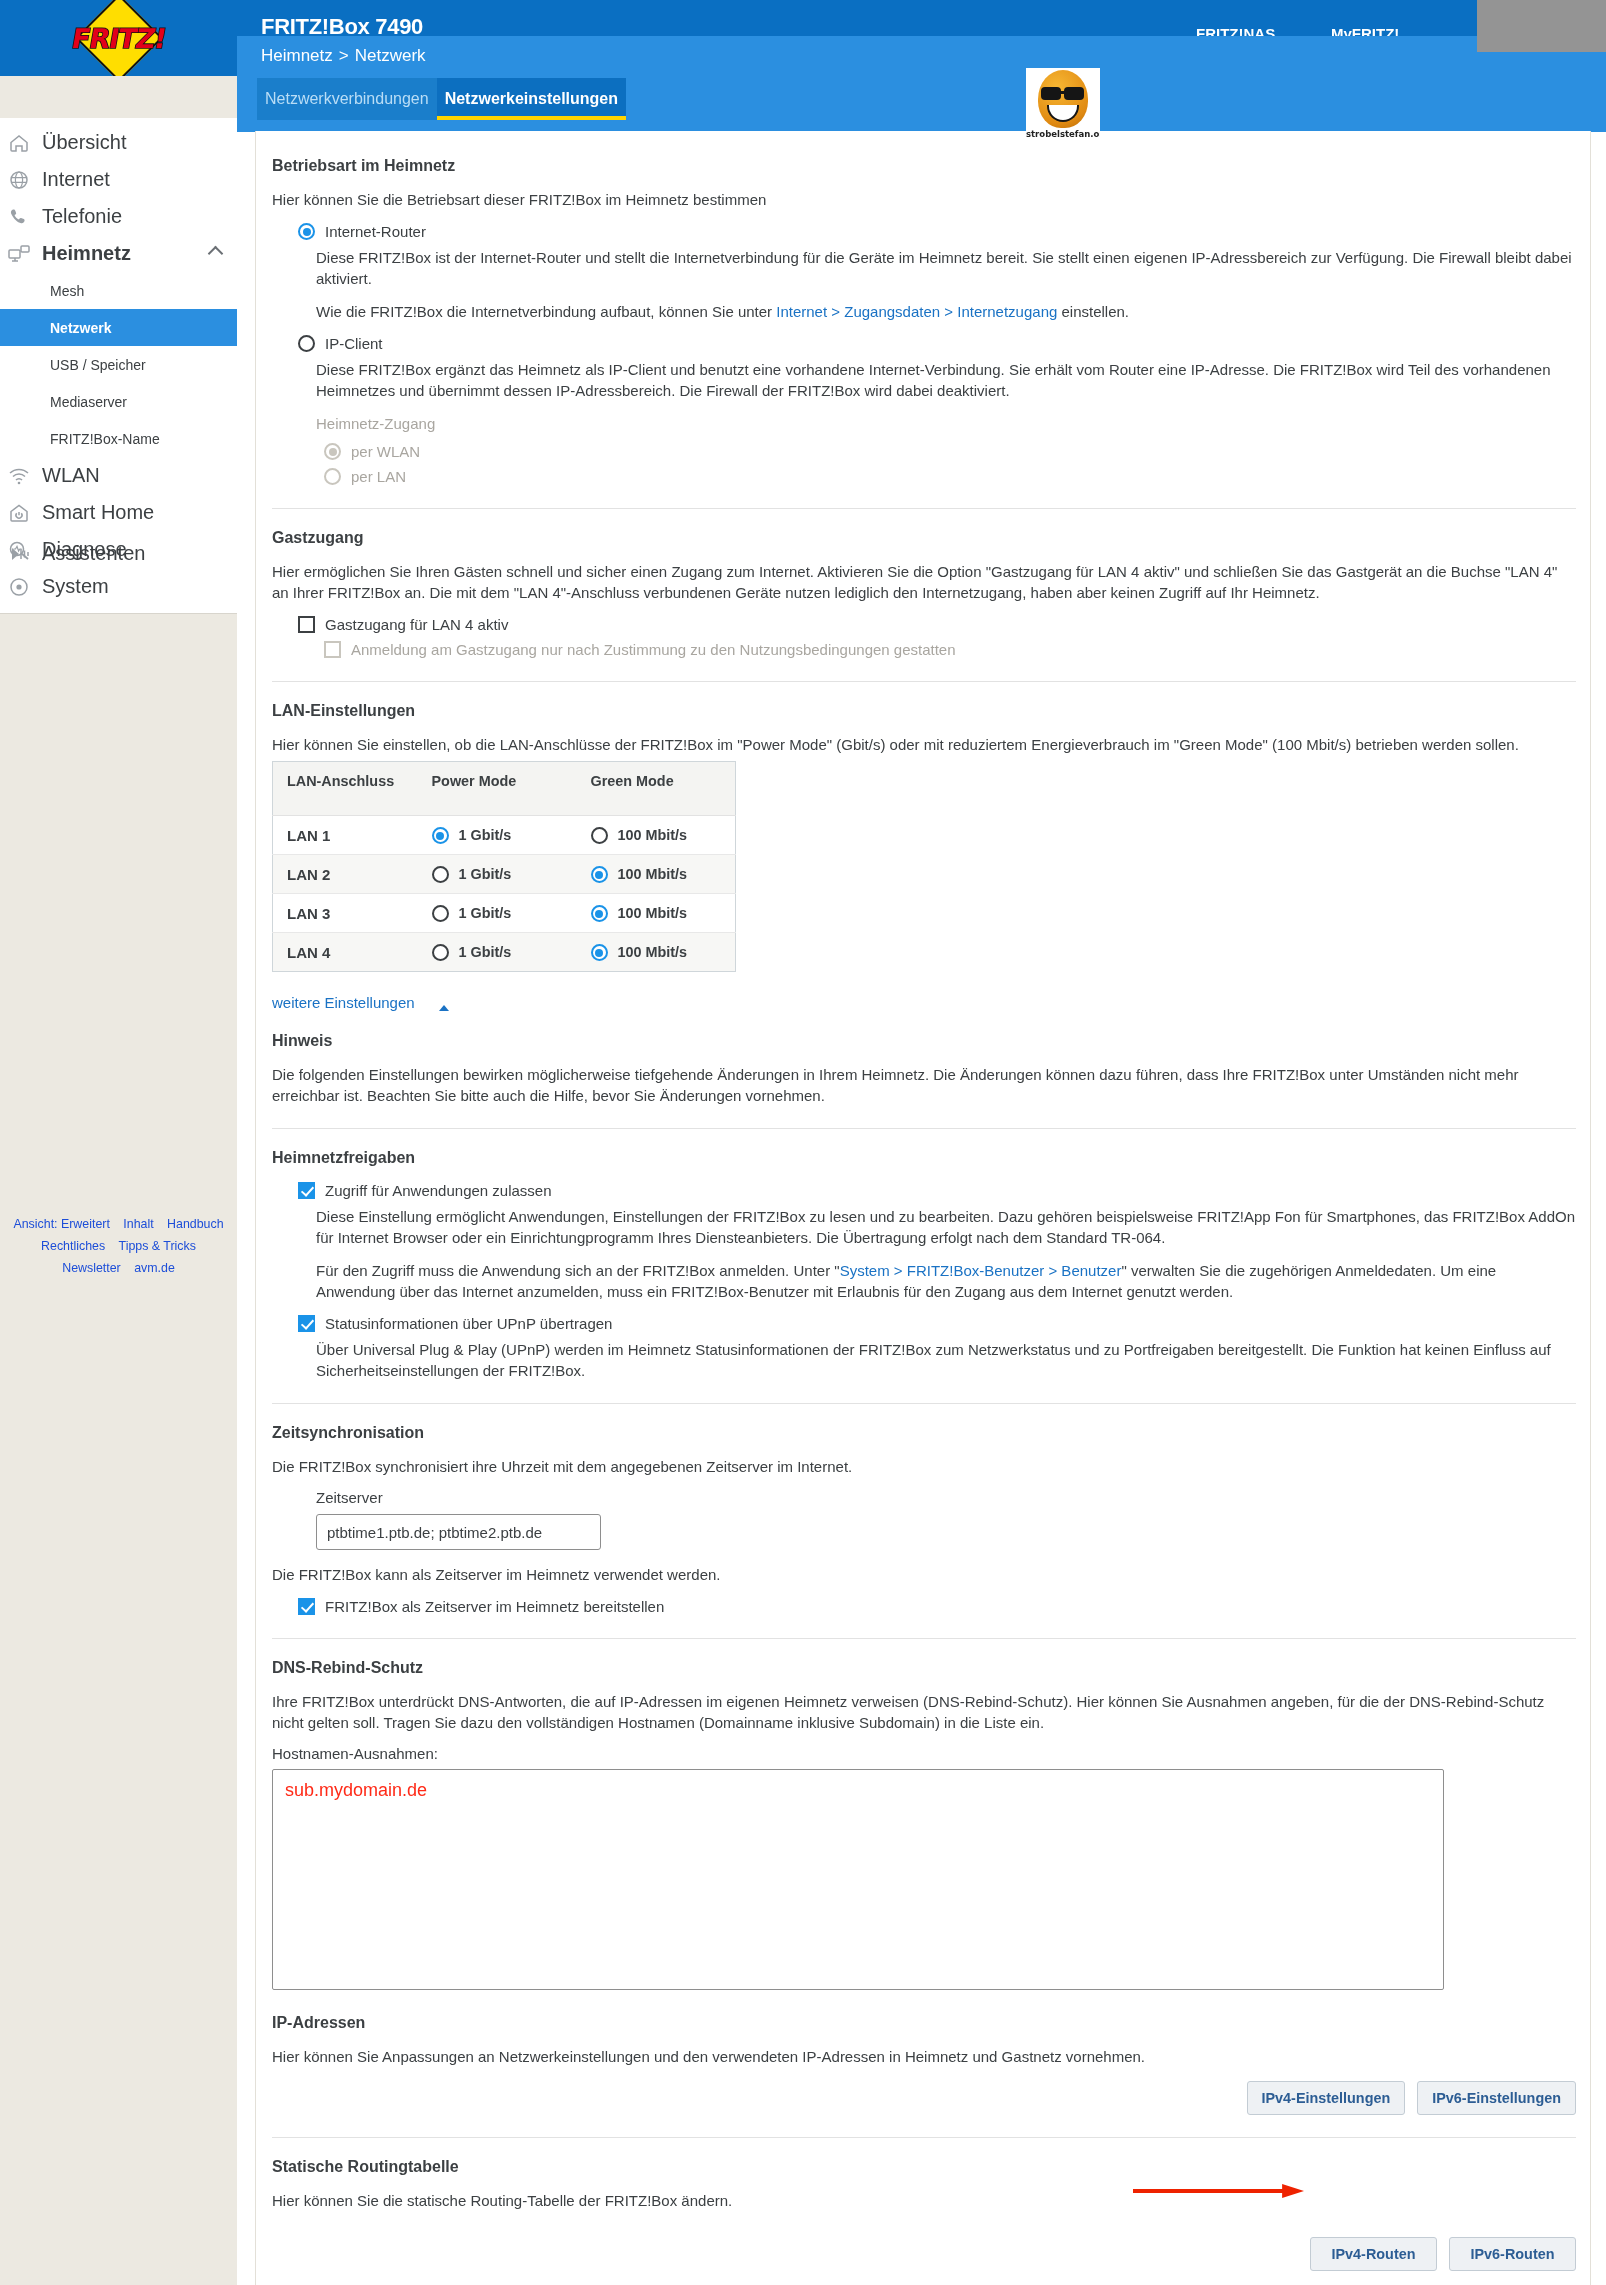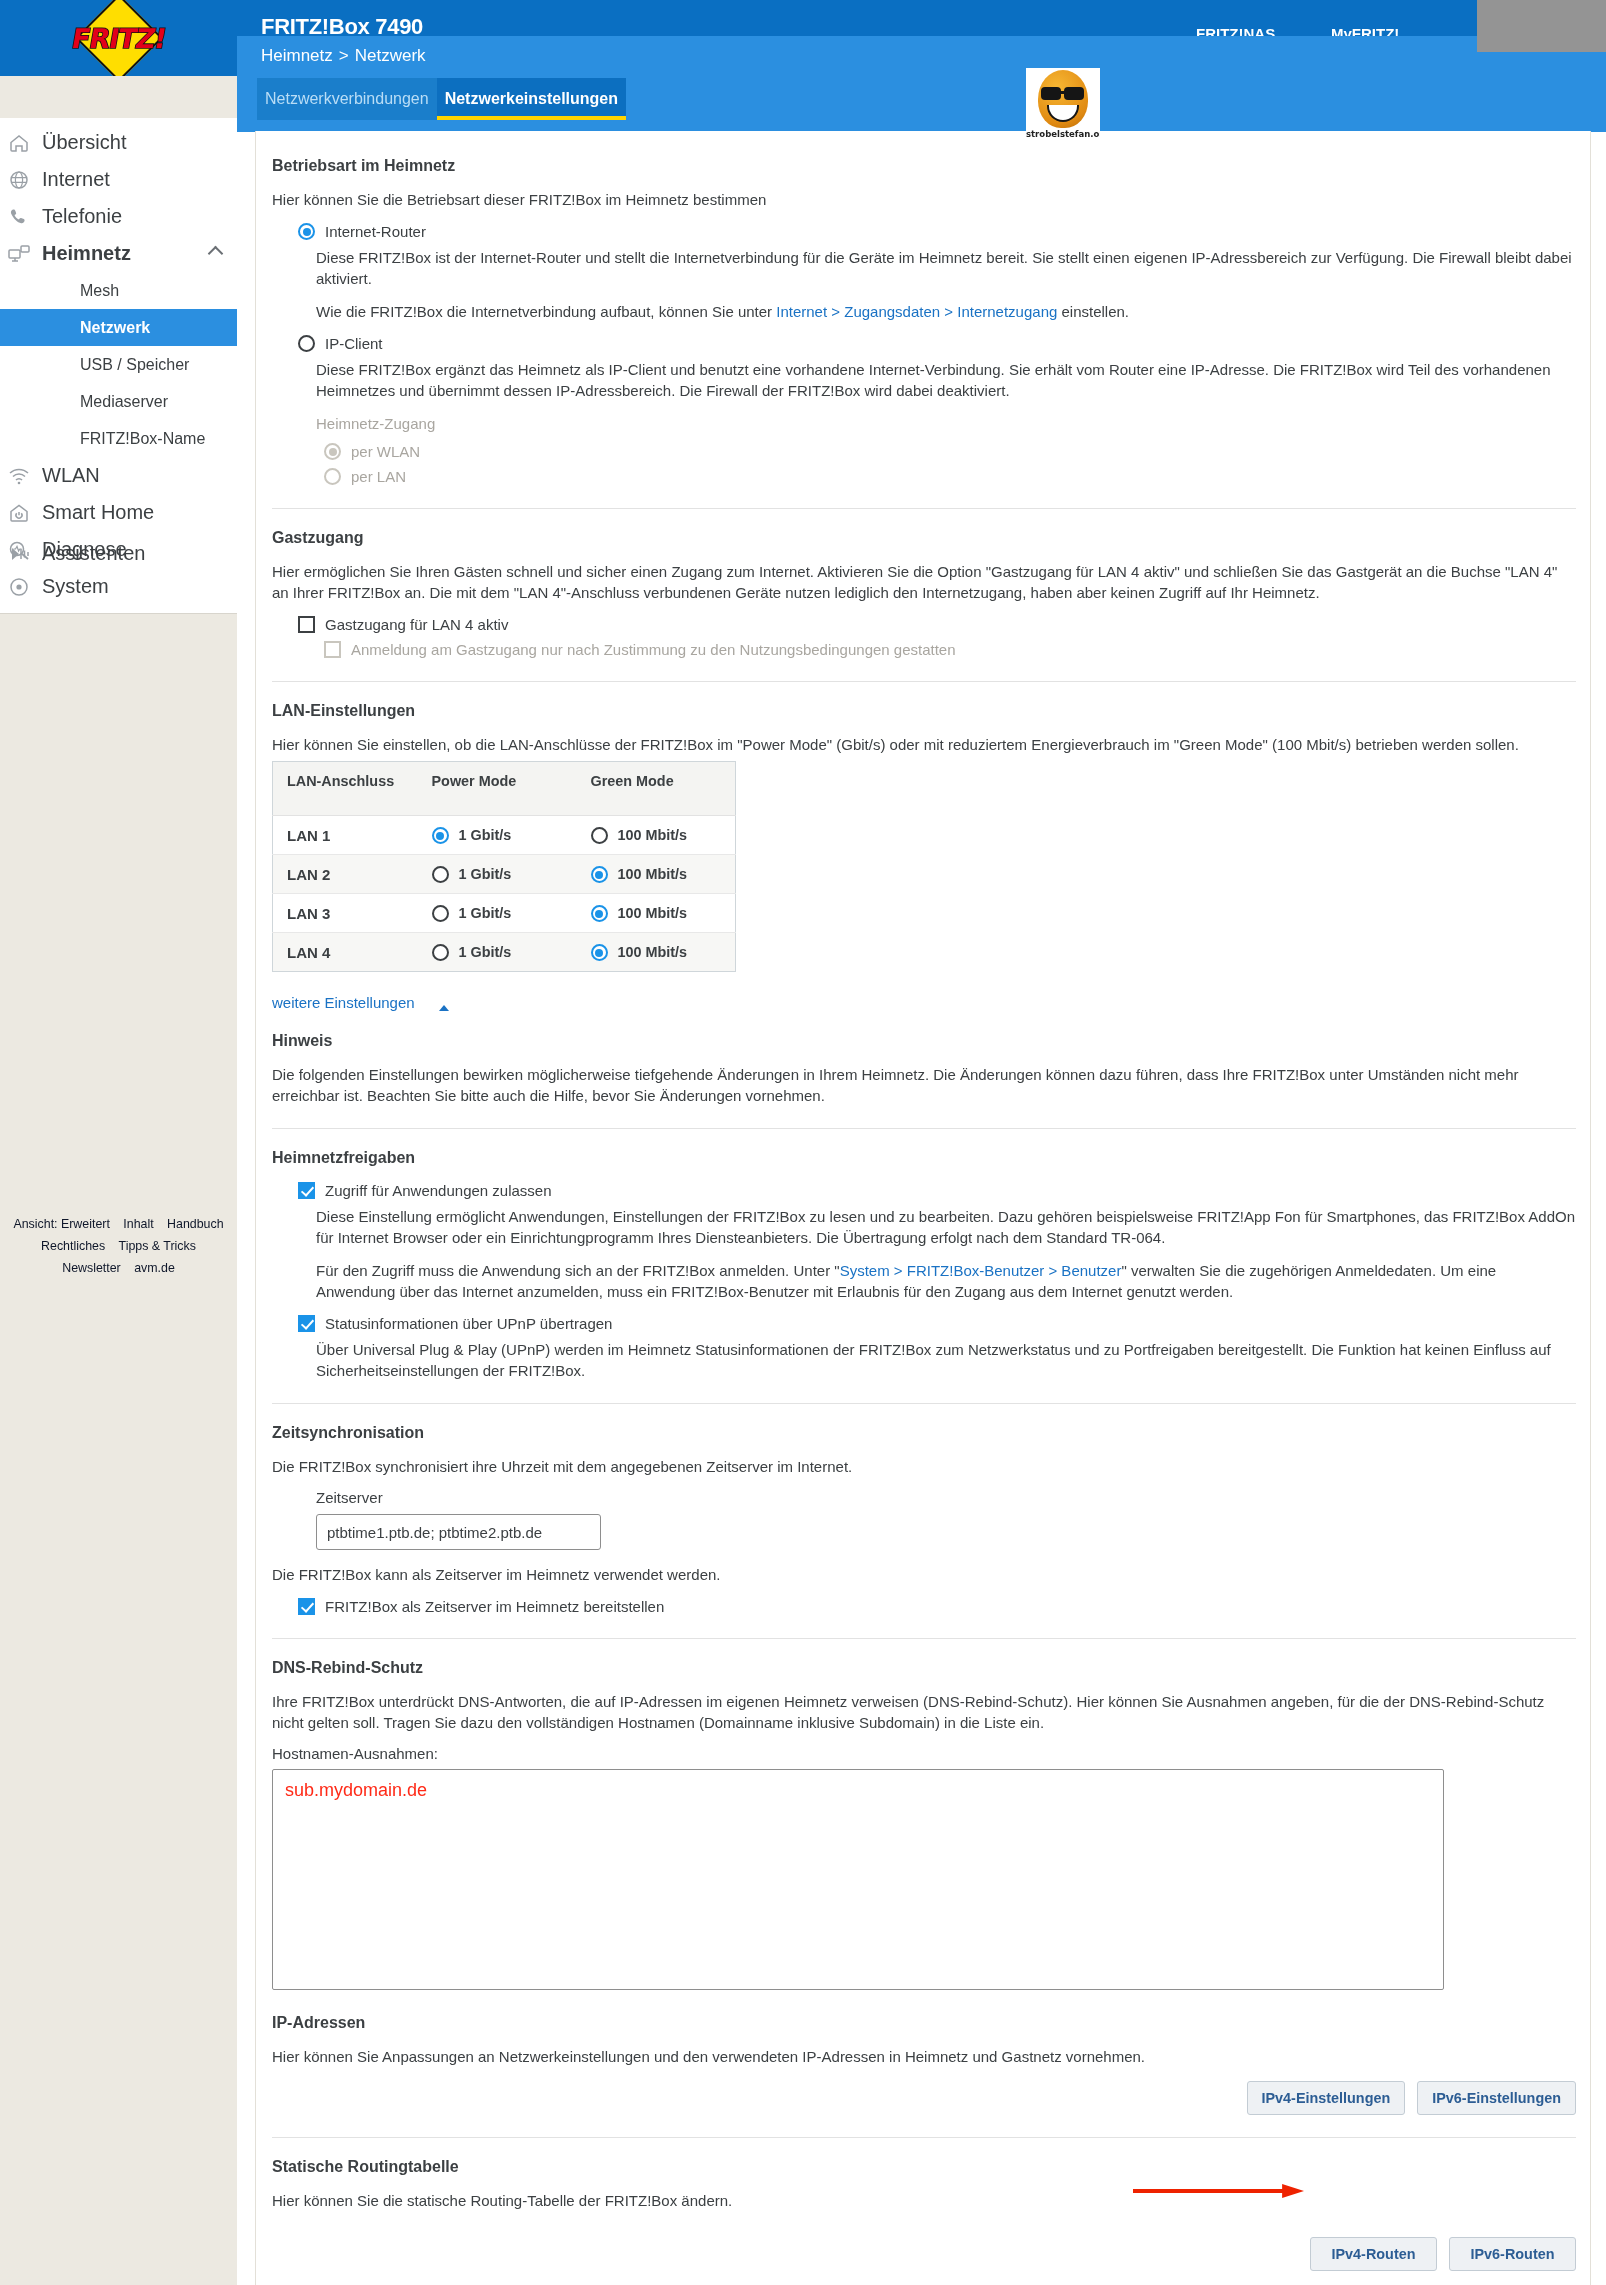--- a/index.html
+++ b/index.html
@@ -136,29 +136,29 @@
     color: #9aa0a6; flex: 0 0 auto;
   }
   .m-item.expanded { font-weight: bold; }
   .m-item .chev {
     position: absolute; right: 16px; top: 13px; width: 11px; height: 11px;
     border-left: 2px solid #6b7075; border-top: 2px solid #6b7075;
     transform: rotate(45deg);
   }
   .m-sub {
     height: 37px; display: flex; align-items: center;
-    padding-left: 80px; font-size: 16px; color: #3c4043; cursor: pointer;
+    padding-left: 50px; font-size: 14px; color: #3c4043; cursor: pointer;
   }
   .m-sub.selected { background: #2b8fe0; color: #ffffff; font-weight: bold; }
   #assistants {
     position: absolute; left: 0; top: 0; width: 237px;
   }
   .footer-links {
     position: absolute; left: 0; width: 237px; text-align: center;
-    font-size: 12.4px; color: #0f172a; line-height: 22px;
+    font-size: 12.4px; color: #1d4ed8; line-height: 22px;
   }
   .footer-links span { cursor: pointer; margin: 0 5px; }
 
   
   #content {
     position: absolute; left: 255px; top: 131px;
     width: 1336px; background: #ffffff;
     border-left: 1px solid #e3e0d8;
     border-right: 1px solid #e3e0d8;
     padding: 0 14px 0 16px;

